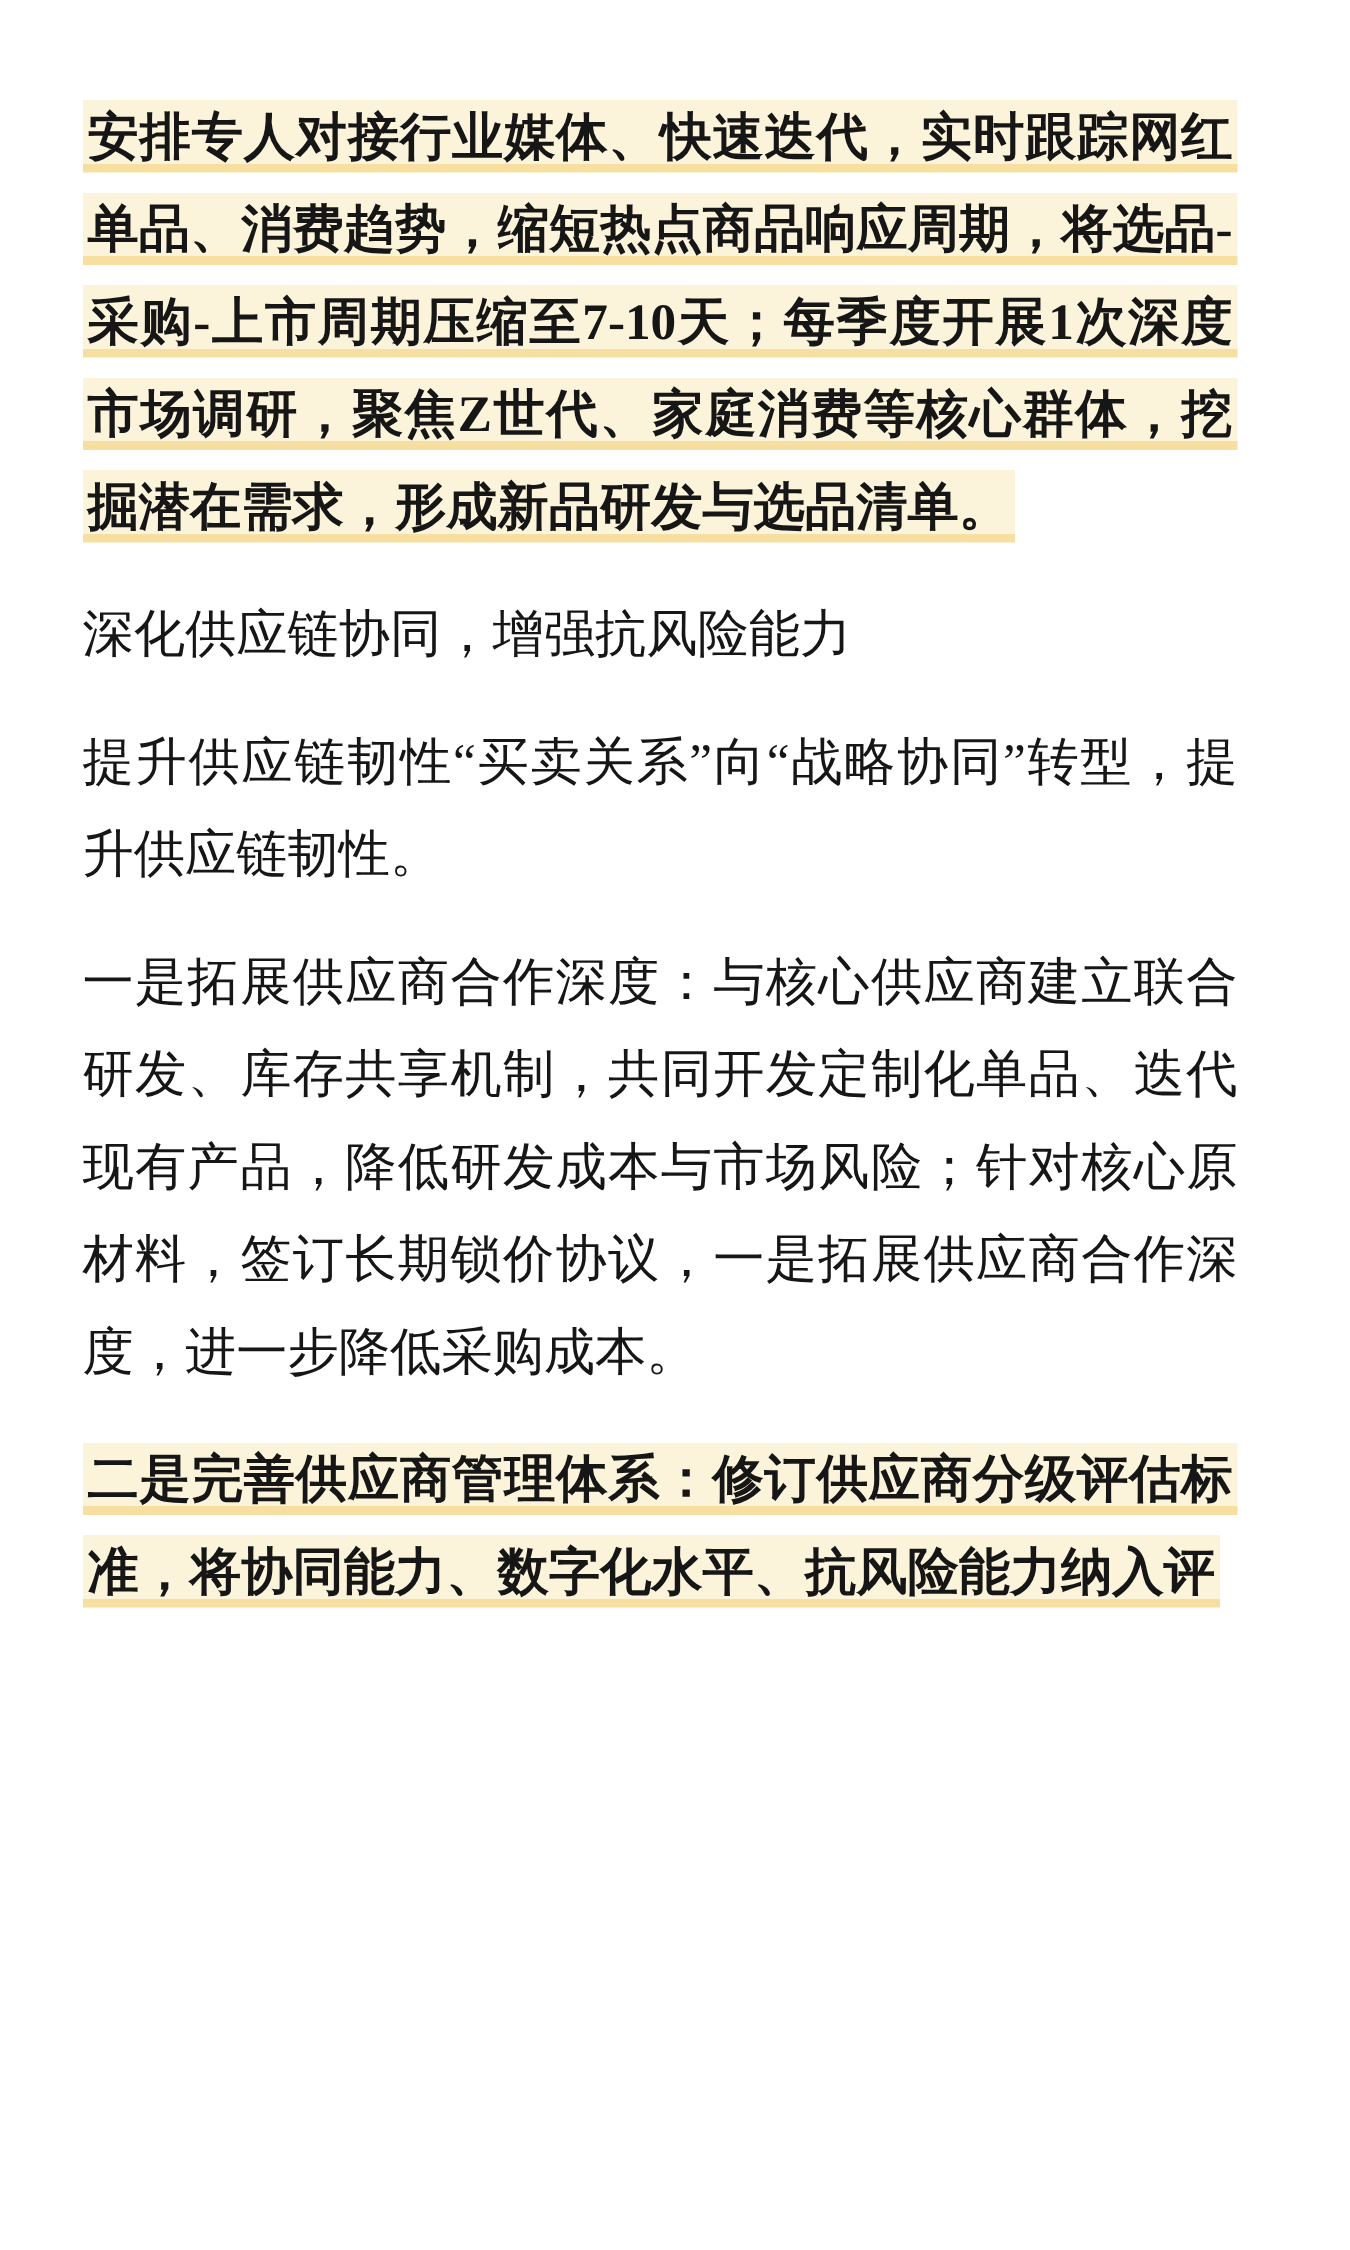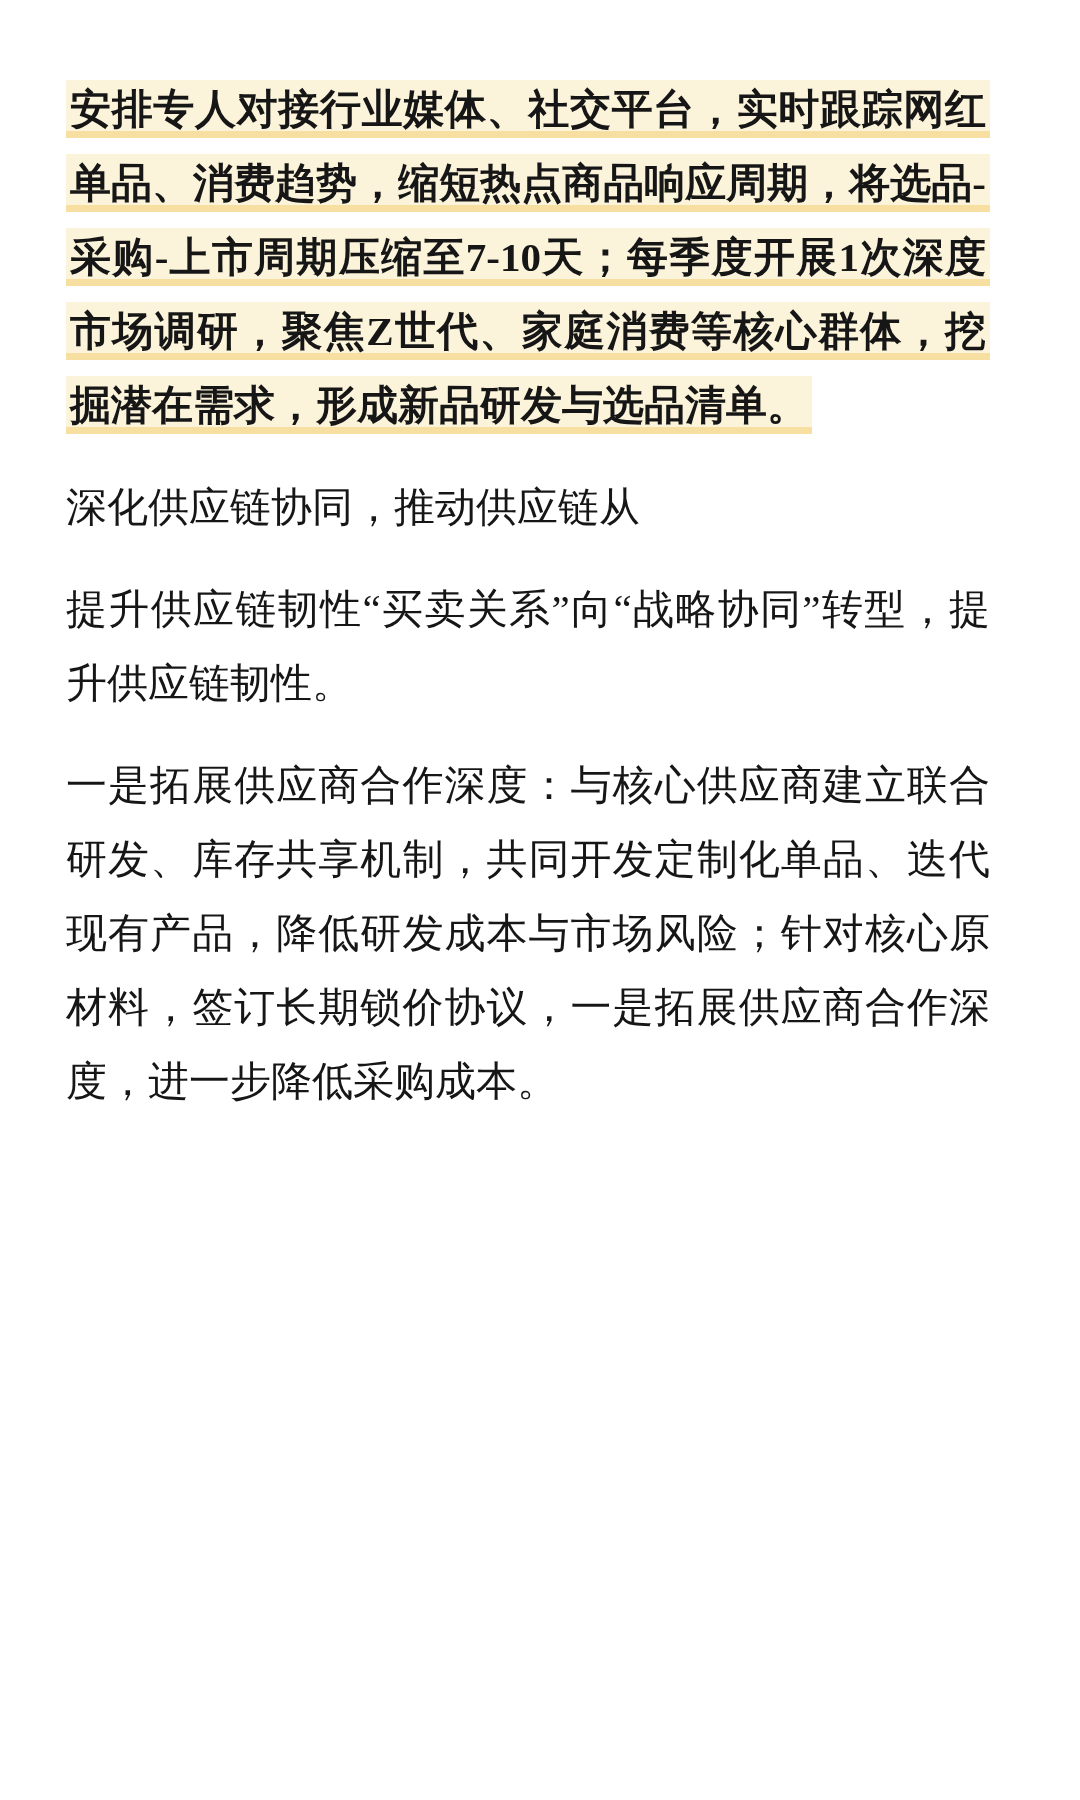--- a/index.html
+++ b/index.html
@@ -39,23 +39,24 @@
     padding:6px 4px;
     -webkit-box-decoration-break:clone;
     box-decoration-break:clone;
   }
 </style>
 </head>
 <body>
 
 <main class="page">
 
-  <p class="para emphasis"><span class="hl">安排专人对接行业媒体、社交平台，实时跟踪网红单品、消费趋势，缩短热点商品响应周期，将选品-采购-上市周期压缩至7-10天；每季度开展1次深度市场调研，聚焦Z世代、家庭消费等核心群体，挖掘潜在需求，形成新品研发与选品清单。</span></p>
+  <p class="para emphasis"><span class="hl">安排专人对接行业媒体、快速迭代，实时跟踪网红单品、消费趋势，缩短热点商品响应周期，将选品-采购-上市周期压缩至7-10天；每季度开展1次深度市场调研，聚焦Z世代、家庭消费等核心群体，挖掘潜在需求，形成新品研发与选品清单。</span></p>
 
 
-  <p class="para"><span>深化供应链协同，推动供应链从</span></p>
+  <p class="para"><span>深化供应链协同，增强抗风险能力</span></p>
 
   <p class="para"><span>提升供应链韧性“买卖关系”向“战略协同”转型，提升供应链韧性。</span></p>
 
   <p class="para"><span>一是拓展供应商合作深度：与核心供应商建立联合研发、库存共享机制，共同开发定制化单品、迭代现有产品，降低研发成本与市场风险；针对核心原材料，签订长期锁价协议，一是拓展供应商合作深度，进一步降低采购成本。</span></p>
 
+  <p class="para emphasis"><span class="hl">二是完善供应商管理体系：修订供应商分级评估标准，将协同能力、数字化水平、抗风险能力纳入评</span></p>
 
 </main>
 
 </body></html>

